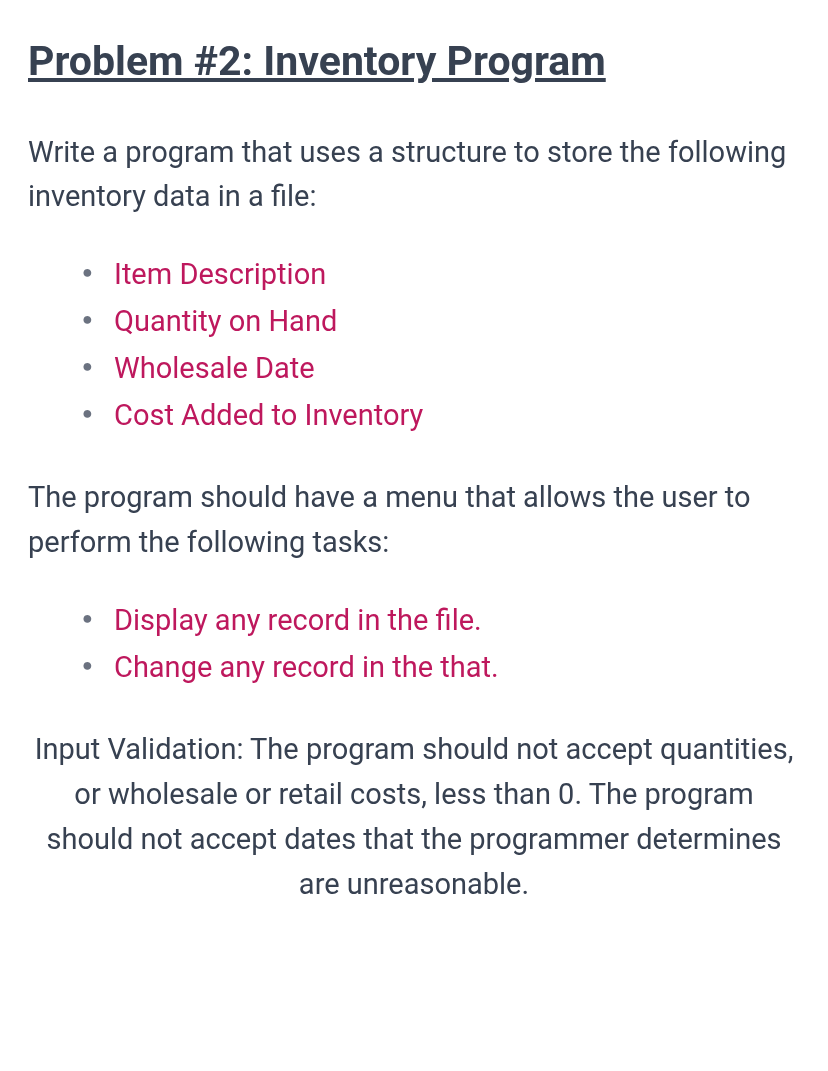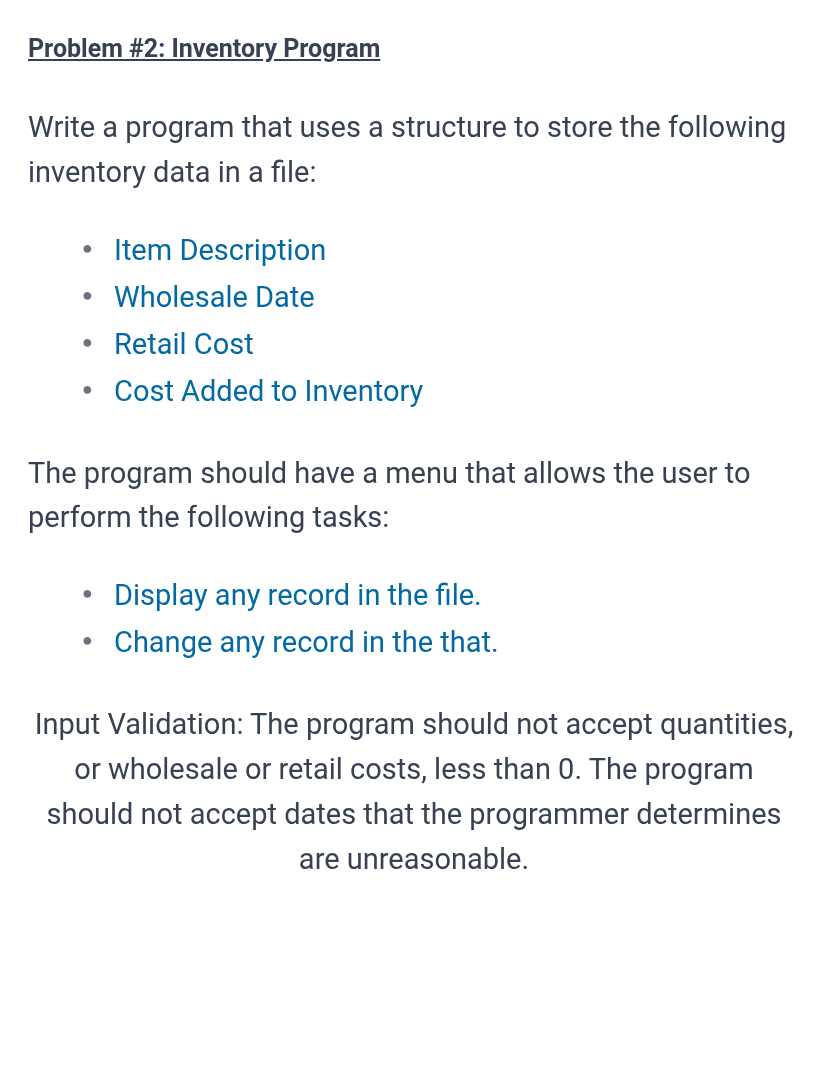--- a/index.html
+++ b/index.html
@@ -12,39 +12,39 @@
       background: #ffffff;
       color: #374151;
       padding: 30px 28px;
       width: 828px;
       font-size: 29px;
       line-height: 1.55;
     }
     .heading {
       font-weight: 700;
       text-decoration: underline;
-      font-size: 25px;
+      font-size: 41px;
       margin-bottom: 36px;
       color: #374151;
     }
     .paragraph {
       margin-bottom: 32px;
       color: #374151;
       margin-top: 30px;
     }
     .bullet-list {
       list-style: none;
       margin-bottom: 36px;
       padding-left: 54px;
     }
     .bullet-list li {
       position: relative;
       padding-left: 32px;
       line-height: 1.62;
-      color: #0369a1;
+      color: #be185d;
     }
     .bullet-list li::before {
       content: "●";
       position: absolute;
       left: 0;
       color: #6b7280;
       font-size: 18px;
       top: 6px;
     }
     .last-paragraph {
@@ -54,22 +54,22 @@
   </style>
 </head>
 <body>
 
 <h2 class="heading">Problem #2: Inventory Program</h2>
 
 <p class="paragraph">Write a program that uses a structure to store the following inventory data in a file:</p>
 
 <ul class="bullet-list">
   <li>Item Description</li>
+  <li>Quantity on Hand</li>
   <li>Wholesale Date</li>
-  <li>Retail Cost</li>
   <li>Cost Added to Inventory</li>
 </ul>
 
 <p class="paragraph">The program should have a menu that allows the user to perform the following tasks:</p>
 
 <ul class="bullet-list">
   <li>Display any record in the file.</li>
   <li>Change any record in the that.</li>
 </ul>
 

